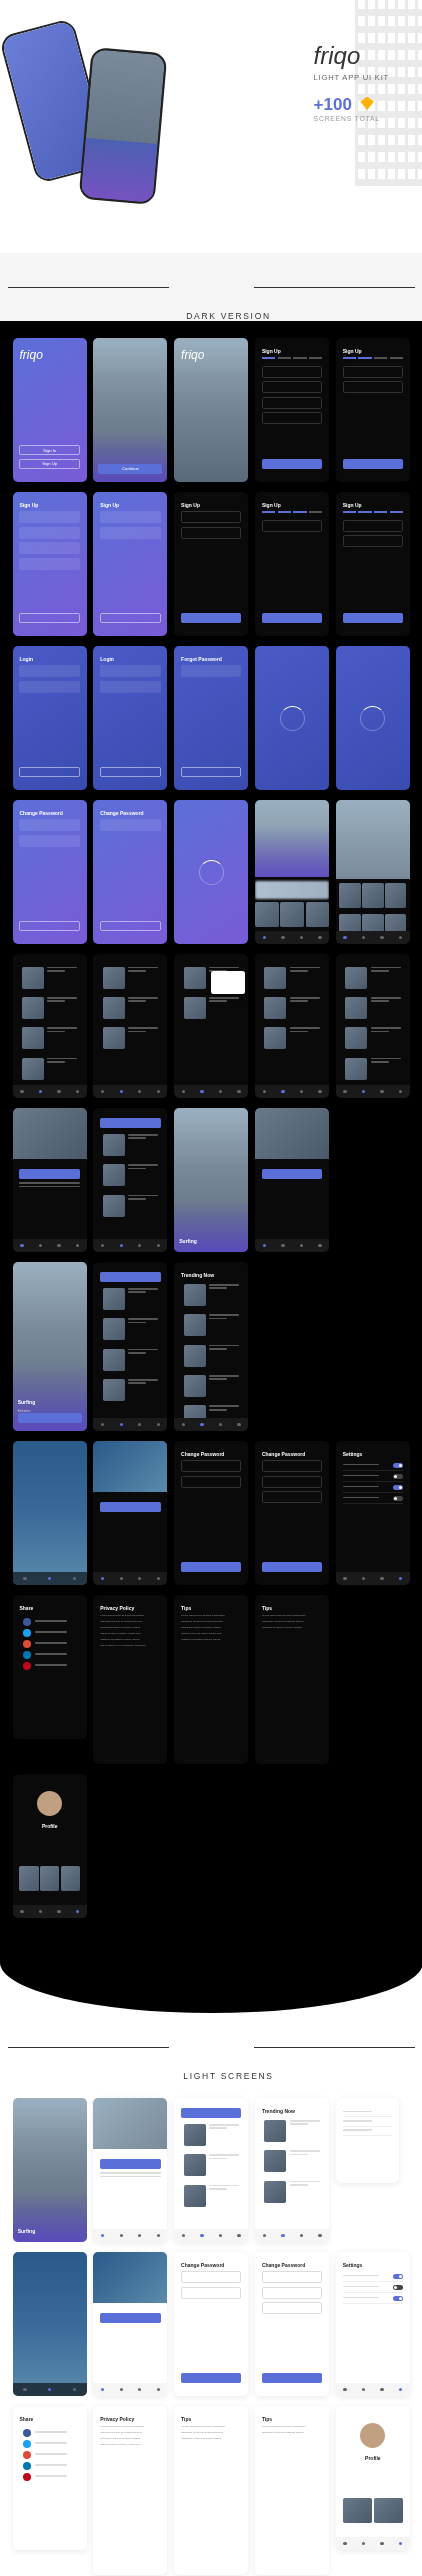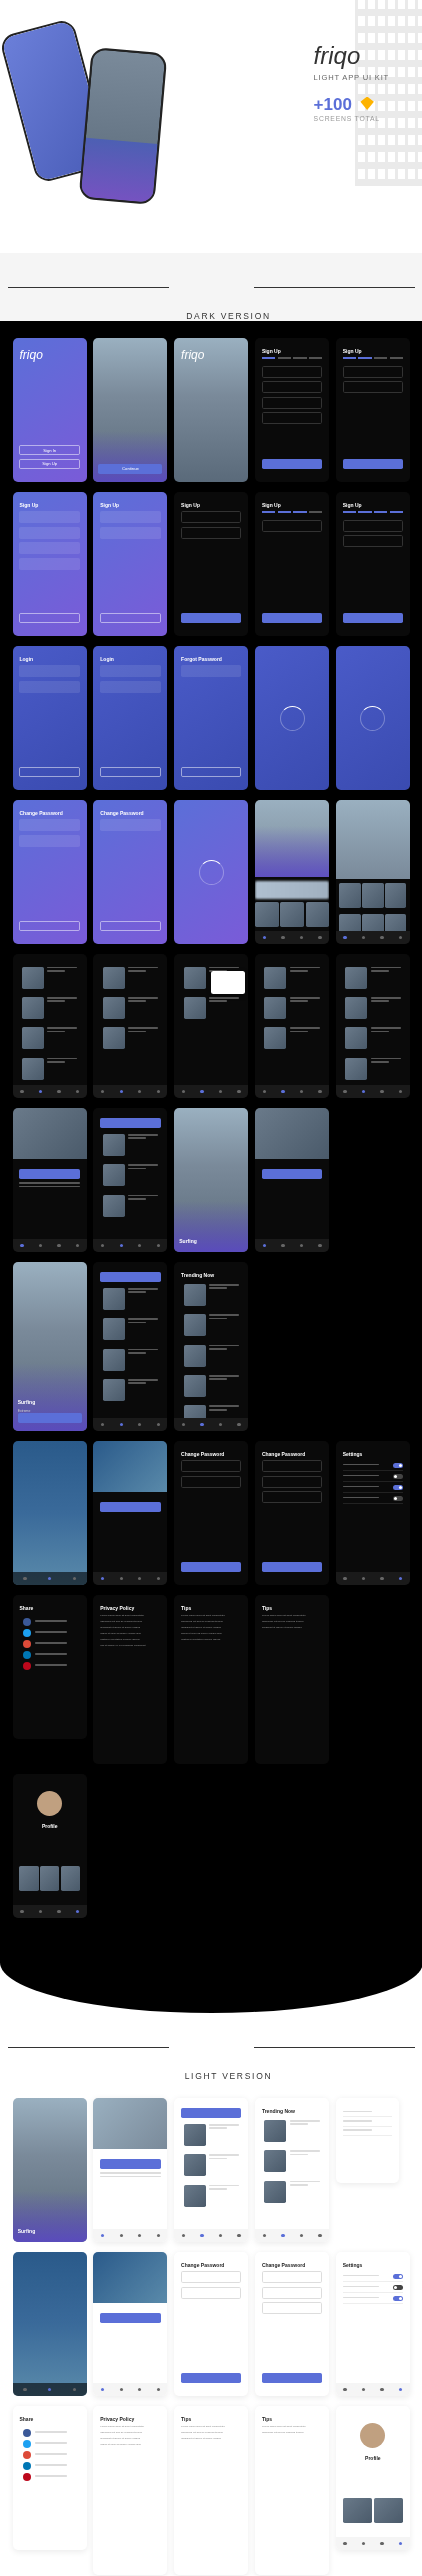--- a/index.html
+++ b/index.html
@@ -864,21 +864,21 @@
             <div class="nav-dot"></div>
             <div class="nav-dot active"></div>
           </div>
       </div>
     </div>
 
   </div>
 
   <div class="curve-divider"></div>
   <div class="section-divider">
-    <span class="section-title">LIGHT VERSION</span>
+    <span class="section-title">LIGHT SCREENS</span>
   </div>
 
   <div class="screens-section light">
 
     <div class="row">
       <div class="screen surf">
         <div class="hero-overlay">
           <div class="screen-title">Surfing</div>
         </div>
       </div>

